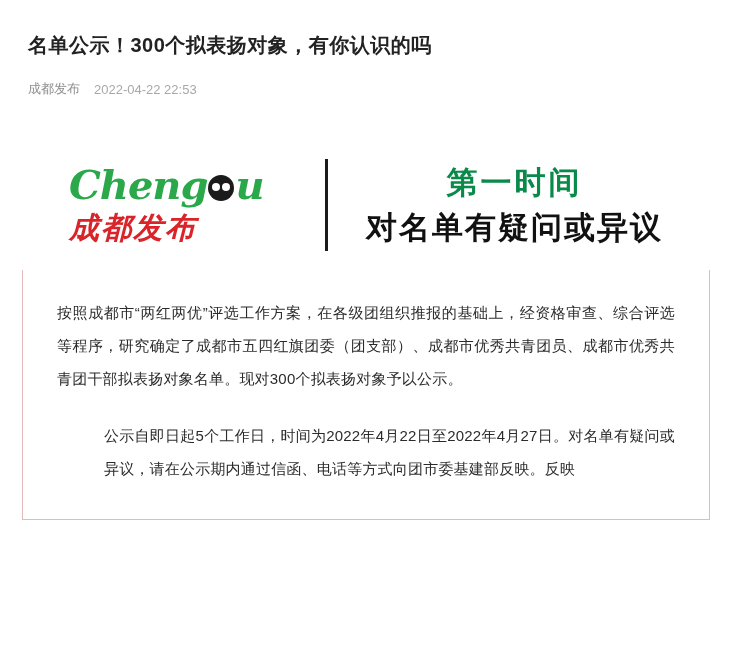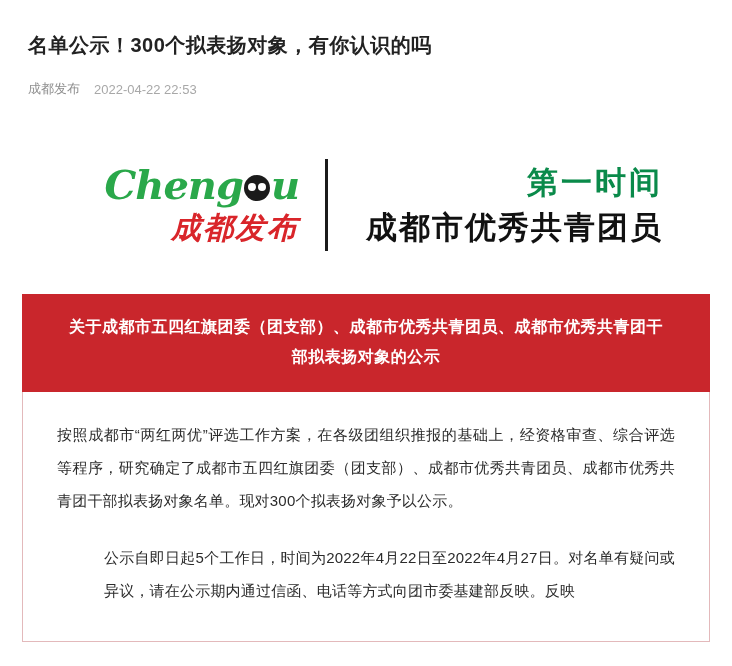--- a/index.html
+++ b/index.html
@@ -49,21 +49,21 @@
   .banner {
     margin-top: 42px;
     height: 130px;
     display: flex;
     align-items: center;
     justify-content: center;
     gap: 0px;
   }
   .banner-left {
     width: 230px;
-    text-align: right;
+    text-align: left;
     position: relative;
   }
   .cheng-wordmark {
     font-family: "DejaVu Serif", serif;
     font-size: 40px;
     font-weight: bold;
     font-style: italic;
     color: #2aa84a;
     letter-spacing: -1px;
     line-height: 44px;
@@ -101,21 +101,21 @@
     letter-spacing: 2px;
     line-height: 38px;
   }
   .banner-divider {
     width: 3px;
     height: 92px;
     background: #1b1b1b;
     margin: 0 26px;
   }
   .banner-right {
-    text-align: right;
+    text-align: center;
     margin-left: 12px;
   }
   .banner-line1 {
     font-family: "DejaVu Serif", serif;
     font-size: 31px;
     font-weight: bold;
     color: #0a8a4a;
     letter-spacing: 3px;
     line-height: 40px;
   }
@@ -174,24 +174,23 @@
   </div>
 
   <div class="banner">
     <div class="banner-left">
       <div class="cheng-wordmark"><span>Cheng</span><span class="dot-panda"></span><span>u</span></div>
       <div class="cheng-sub">成都发布</div>
     </div>
     <div class="banner-divider"></div>
     <div class="banner-right">
       <div class="banner-line1">第一时间</div>
-      <div class="banner-line2">成都市优秀共青团员</div>
+      <div class="banner-line2">对名单有疑问或异议</div>
     </div>
   </div>
 
-  <div class="red-title-block">关于成都市五四红旗团委（团支部）、成都市优秀共青团员、成都市优秀共青团干部拟表扬对象的公示</div>
 
   <div class="body-box">
     <p class="body-para">按照成都市“两红两优”评选工作方案，在各级团组织推报的基础上，经资格审查、综合评选等程序，研究确定了成都市五四红旗团委（团支部）、成都市优秀共青团员、成都市优秀共青团干部拟表扬对象名单。现对300个拟表扬对象予以公示。</p>
     <p class="body-para">公示自即日起5个工作日，时间为2022年4月22日至2022年4月27日。对名单有疑问或异议，请在公示期内通过信函、电话等方式向团市委基建部反映。反映</p>
   </div>
 
 </div>
 
 </body></html>

